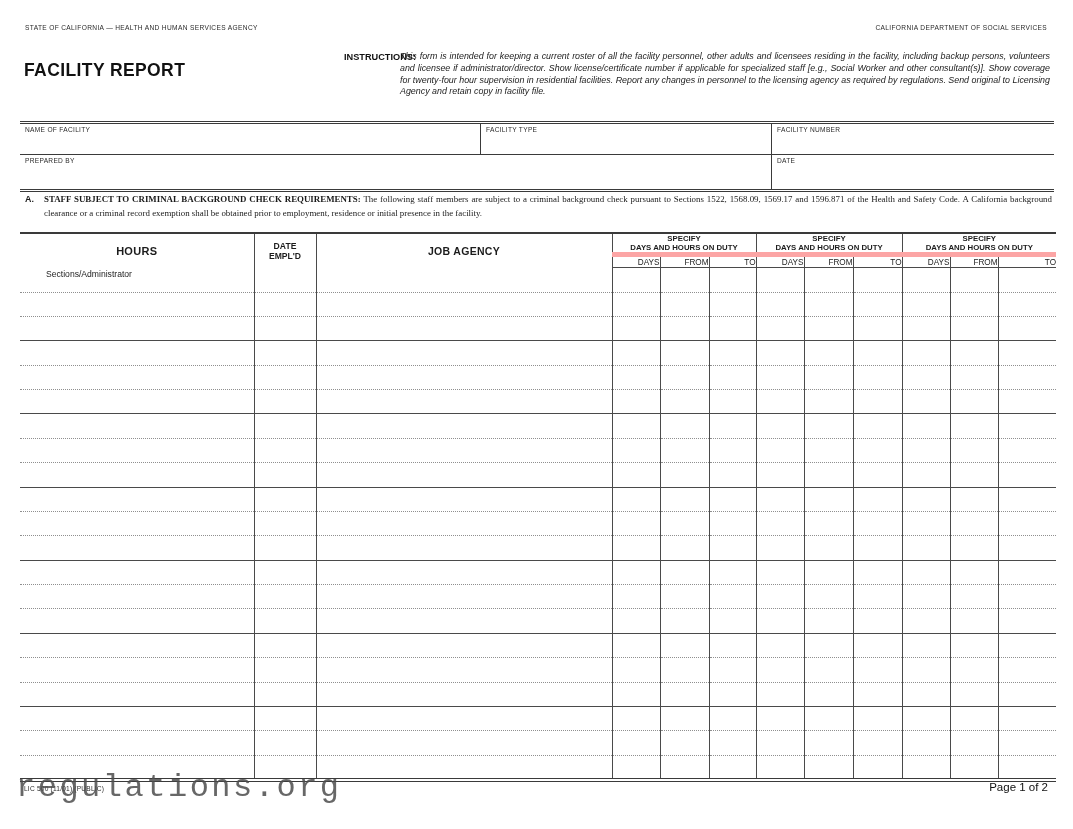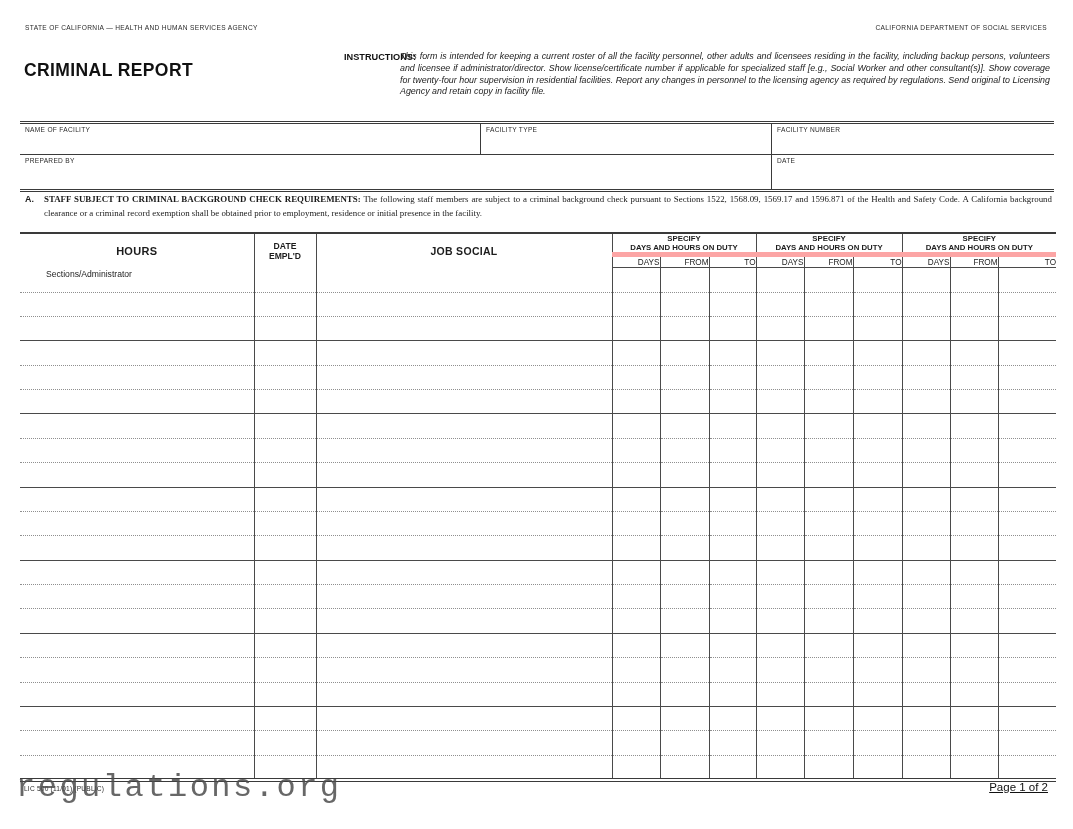--- a/index.html
+++ b/index.html
@@ -82,39 +82,39 @@
   .ptable tbody tr.solid { border-bottom: 1px solid #4a4a4a; }
   .ptable tbody tr:last-child { border-bottom: none; }
   .ptable tbody td.cell-name { padding-left: 26px; }
   
   .form-number {
     position: absolute; left: 24px; top: 785px;
     font-size: 6.6px; color:#2a2a2a; letter-spacing:.2px;
   }
   .page-indicator {
     position: absolute; right: 25px; top: 781px;
-    font-size: 11.5px; color:#111;text-decoration:underline;
+    font-size: 11.5px; color:#111;
   }
   
   .watermark {
     position: absolute; left: 16px; top: 769px;
     font-family: "Liberation Mono", "DejaVu Sans Mono", monospace;
     font-size: 32px; letter-spacing: 2.5px; color: #4d4d4d; opacity: .85;
     z-index: 5; white-space: nowrap;
   }
 </style>
 </head>
 <body>
 
 <div class="page">
 
   <div class="agency-left">STATE OF CALIFORNIA — HEALTH AND HUMAN SERVICES AGENCY</div>
   <div class="agency-right">CALIFORNIA DEPARTMENT OF SOCIAL SERVICES</div>
 
-  <div class="form-title">CRIMINAL REPORT</div>
+  <div class="form-title">FACILITY REPORT</div>
   <div class="instructions-label">INSTRUCTIONS:</div>
   <div class="instructions-text">This form is intended for keeping a current roster of all the facility personnel, other adults and licensees residing in the facility, including backup persons, volunteers and licensee if administrator/director. Show license/certificate number if applicable for specialized staff [e.g., Social Worker and other consultant(s)]. Show coverage for twenty-four hour supervision in residential facilities. Report any changes in personnel to the licensing agency as required by regulations. Send original to Licensing Agency and retain copy in facility file.</div>
 
   <div class="facility-block">
     <div class="fac-row fac-row-1">
       <div class="fac-cell c-name">
         <span class="lbl">NAME OF FACILITY</span>
         <span class="val"></span>
       </div>
       <div class="fac-cell c-type">
@@ -159,21 +159,21 @@
           <col style="width:48px">
           <col style="width:58px">
       </colgroup>
       <thead>
         <tr>
           <th class="h-name" rowspan="2">HOURS</th>
           <th class="h-date" rowspan="2">
             <span>DATE</span><br>
             <span>EMPL'D</span>
           </th>
-          <th class="h-job" rowspan="2">JOB SOCIAL</th>
+          <th class="h-job" rowspan="2">JOB AGENCY</th>
           <th class="h-group" colspan="3">
             <span>SPECIFY</span><br>
             <span>DAYS AND HOURS ON DUTY</span>
           </th>
           <th class="h-group" colspan="3">
             <span>SPECIFY</span><br>
             <span>DAYS AND HOURS ON DUTY</span>
           </th>
           <th class="h-group" colspan="3">
             <span>SPECIFY</span><br>

